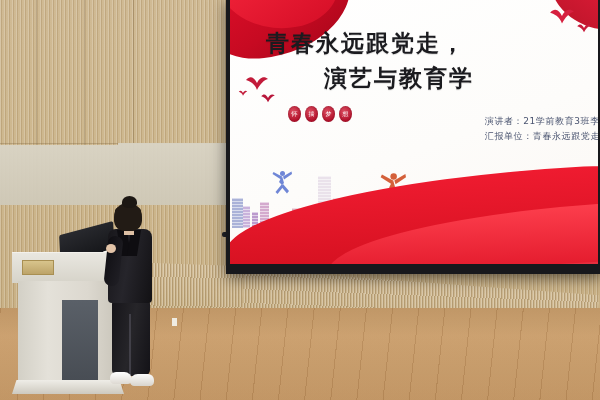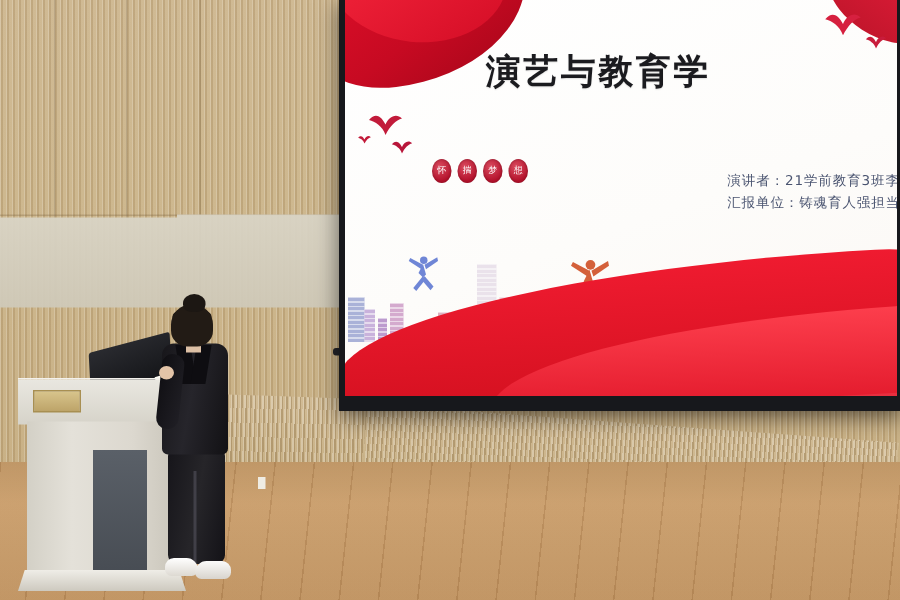--- a/index.html
+++ b/index.html
@@ -115,21 +115,21 @@
   #title-block{position:absolute;left:36px;top:30px;width:320px;}
   .title-line{
     color:#1b1b1f;font-family:"DejaVu Sans",sans-serif;
     font-weight:700;font-size:23px;letter-spacing:2px;
     white-space:nowrap;text-shadow:0 1px 1px rgba(0,0,0,.12);
   }
   .title-line.l2{margin-top:4px;padding-left:58px;}
 
   
   #meta-block{
-    position:absolute;right:-2px;top:116px;text-align:center;
+    position:absolute;right:-2px;top:116px;text-align:left;
     color:#4a5470;font-family:"DejaVu Sans",sans-serif;font-size:9px;
     line-height:15px;letter-spacing:.6px;white-space:nowrap;
   }
 
   
   .wave{position:absolute;left:0;width:120%;}
   .wave1{
     bottom:-6px;height:96px;
     background:linear-gradient(180deg,#ef1b30 0%,#d3101f 100%);
     border-radius:100% 22% 0 0 / 82px 46px 0 0;
@@ -320,33 +320,34 @@
         <path d="M2 10 C7 4 11 9 13 13 C15 8 20 5 24 9 C20 10 16 14 13 20 C11 14 6 11 2 10 Z" fill="#c21b3a"></path>
       </svg>
       <svg class="bird" style="right:22px;top:4px;" width="28" height="28" viewBox="0 0 26 26">
         <path d="M2 10 C7 4 11 9 13 13 C15 8 20 5 24 9 C20 10 16 14 13 20 C11 14 6 11 2 10 Z" fill="#d6203f"></path>
       </svg>
       <svg class="bird" style="right:6px;top:22px;" width="16" height="16" viewBox="0 0 26 26">
         <path d="M2 10 C7 4 11 9 13 13 C15 8 20 5 24 9 C20 10 16 14 13 20 C11 14 6 11 2 10 Z" fill="#c81c3b"></path>
       </svg>
 
       <div id="title-block">
+        <div class="title-line l1">青春永远跟党走，</div>
         <div class="title-line l2">演艺与教育学</div>
       </div>
 
       <div class="seals" id="seal-row" style="left:58px;top:108px;">
           <div class="seal">怀</div>
           <div class="seal">揣</div>
           <div class="seal">梦</div>
           <div class="seal">想</div>
         </div>
 
       <div id="meta-block">
         <div>演讲者：21学前教育3班李</div>
-        <div>汇报单位：铸魂育人强担当</div>
+        <div>汇报单位：青春永远跟党走</div>
       </div>
 
       <div id="skyline">
           <div class="bldg" style="left: 2px; width: 11px; height: 30px; background: repeating-linear-gradient(rgba(255, 255, 255, 0.55) 0px, rgba(255, 255, 255, 0.55) 1px, transparent 1px, transparent 3px), linear-gradient(rgb(159, 168, 212), rgb(159, 168, 212)); opacity: 0.88;"></div>
           <div class="bldg" style="left: 13px; width: 7px; height: 22px; background: repeating-linear-gradient(rgba(255, 255, 255, 0.55) 0px, rgba(255, 255, 255, 0.55) 1px, transparent 1px, transparent 3px), linear-gradient(rgb(194, 168, 216), rgb(194, 168, 216)); opacity: 0.88;"></div>
           <div class="bldg" style="left: 22px; width: 6px; height: 16px; background: repeating-linear-gradient(rgba(255, 255, 255, 0.55) 0px, rgba(255, 255, 255, 0.55) 1px, transparent 1px, transparent 3px), linear-gradient(rgb(180, 142, 200), rgb(180, 142, 200)); opacity: 0.88;"></div>
           <div class="bldg" style="left: 30px; width: 9px; height: 26px; background: repeating-linear-gradient(rgba(255, 255, 255, 0.55) 0px, rgba(255, 255, 255, 0.55) 1px, transparent 1px, transparent 3px), linear-gradient(rgb(207, 159, 200), rgb(207, 159, 200)); opacity: 0.88;"></div>
           <div class="bldg" style="left: 62px; width: 8px; height: 20px; background: repeating-linear-gradient(rgba(255, 255, 255, 0.55) 0px, rgba(255, 255, 255, 0.55) 1px, transparent 1px, transparent 3px), linear-gradient(rgb(217, 166, 184), rgb(217, 166, 184)); opacity: 0.88;"></div>
           <div class="bldg" style="left: 71px; width: 6px; height: 14px; background: repeating-linear-gradient(rgba(255, 255, 255, 0.55) 0px, rgba(255, 255, 255, 0.55) 1px, transparent 1px, transparent 3px), linear-gradient(rgb(202, 162, 207), rgb(202, 162, 207)); opacity: 0.88;"></div>
           <div class="bldg" style="left: 88px; width: 13px; height: 52px; background: repeating-linear-gradient(rgba(255, 255, 255, 0.55) 0px, rgba(255, 255, 255, 0.55) 1px, transparent 1px, transparent 3px), linear-gradient(rgb(232, 223, 233), rgb(232, 223, 233)); opacity: 0.88;"></div>

